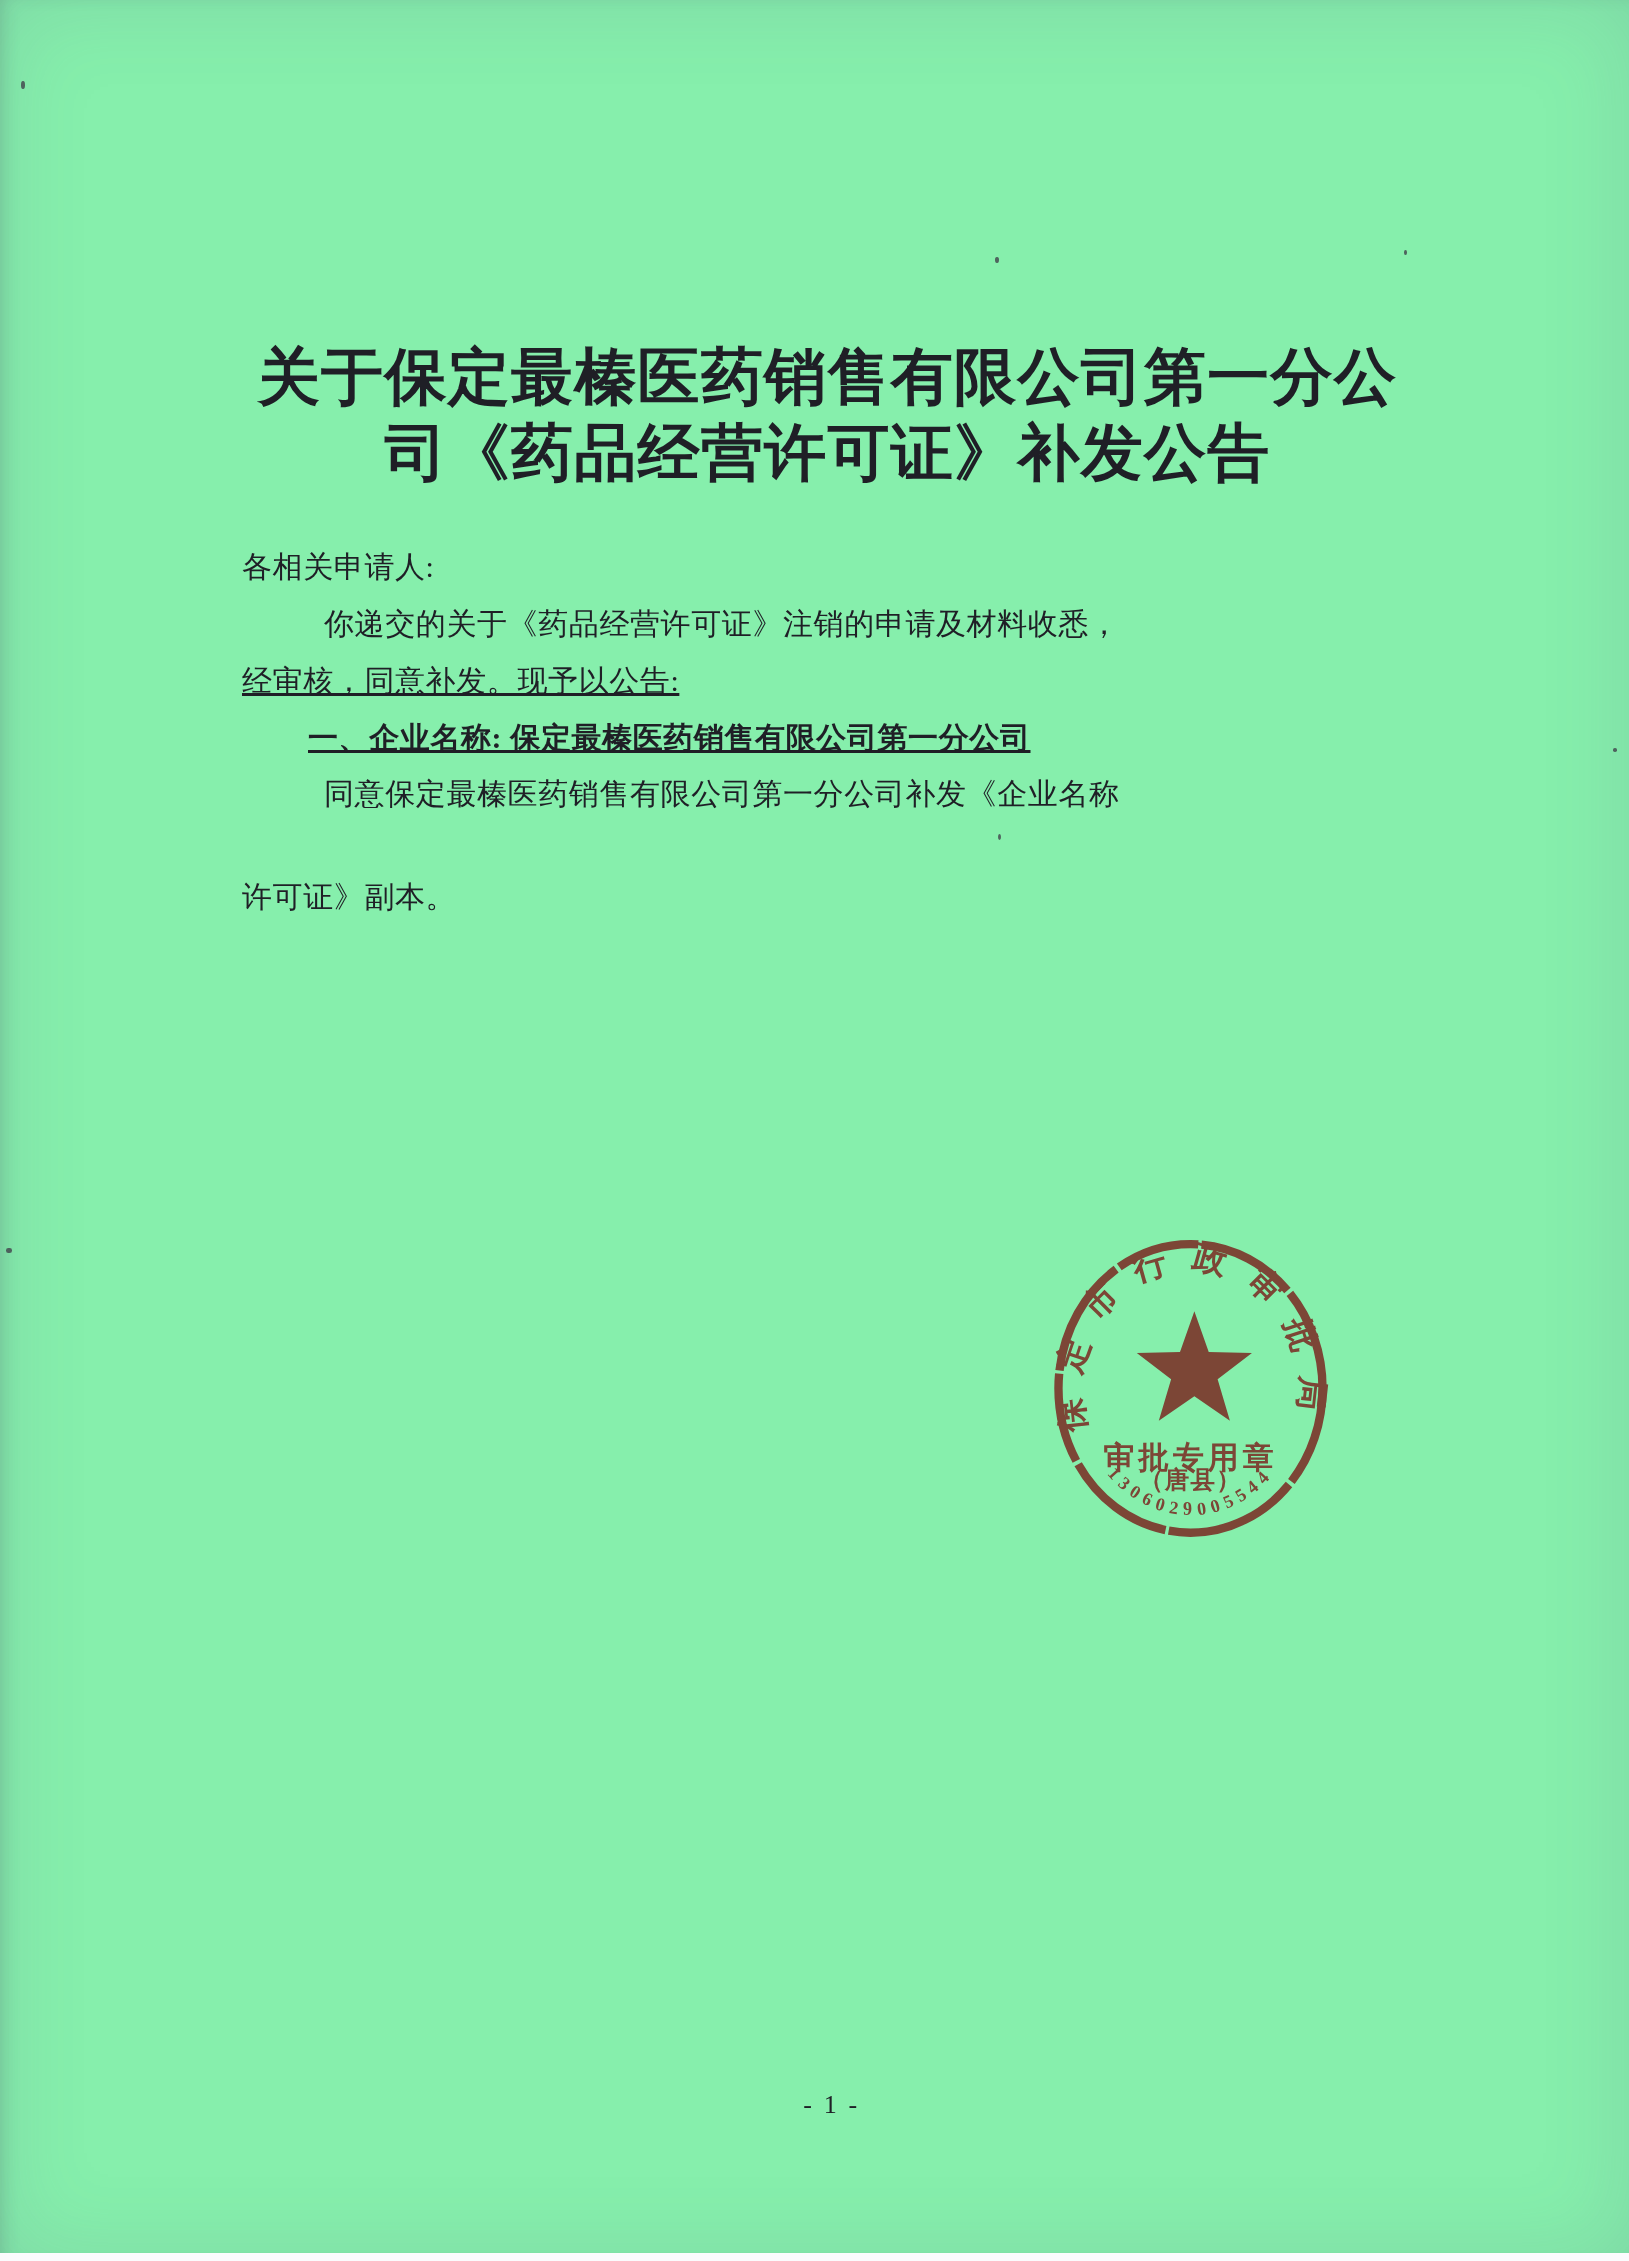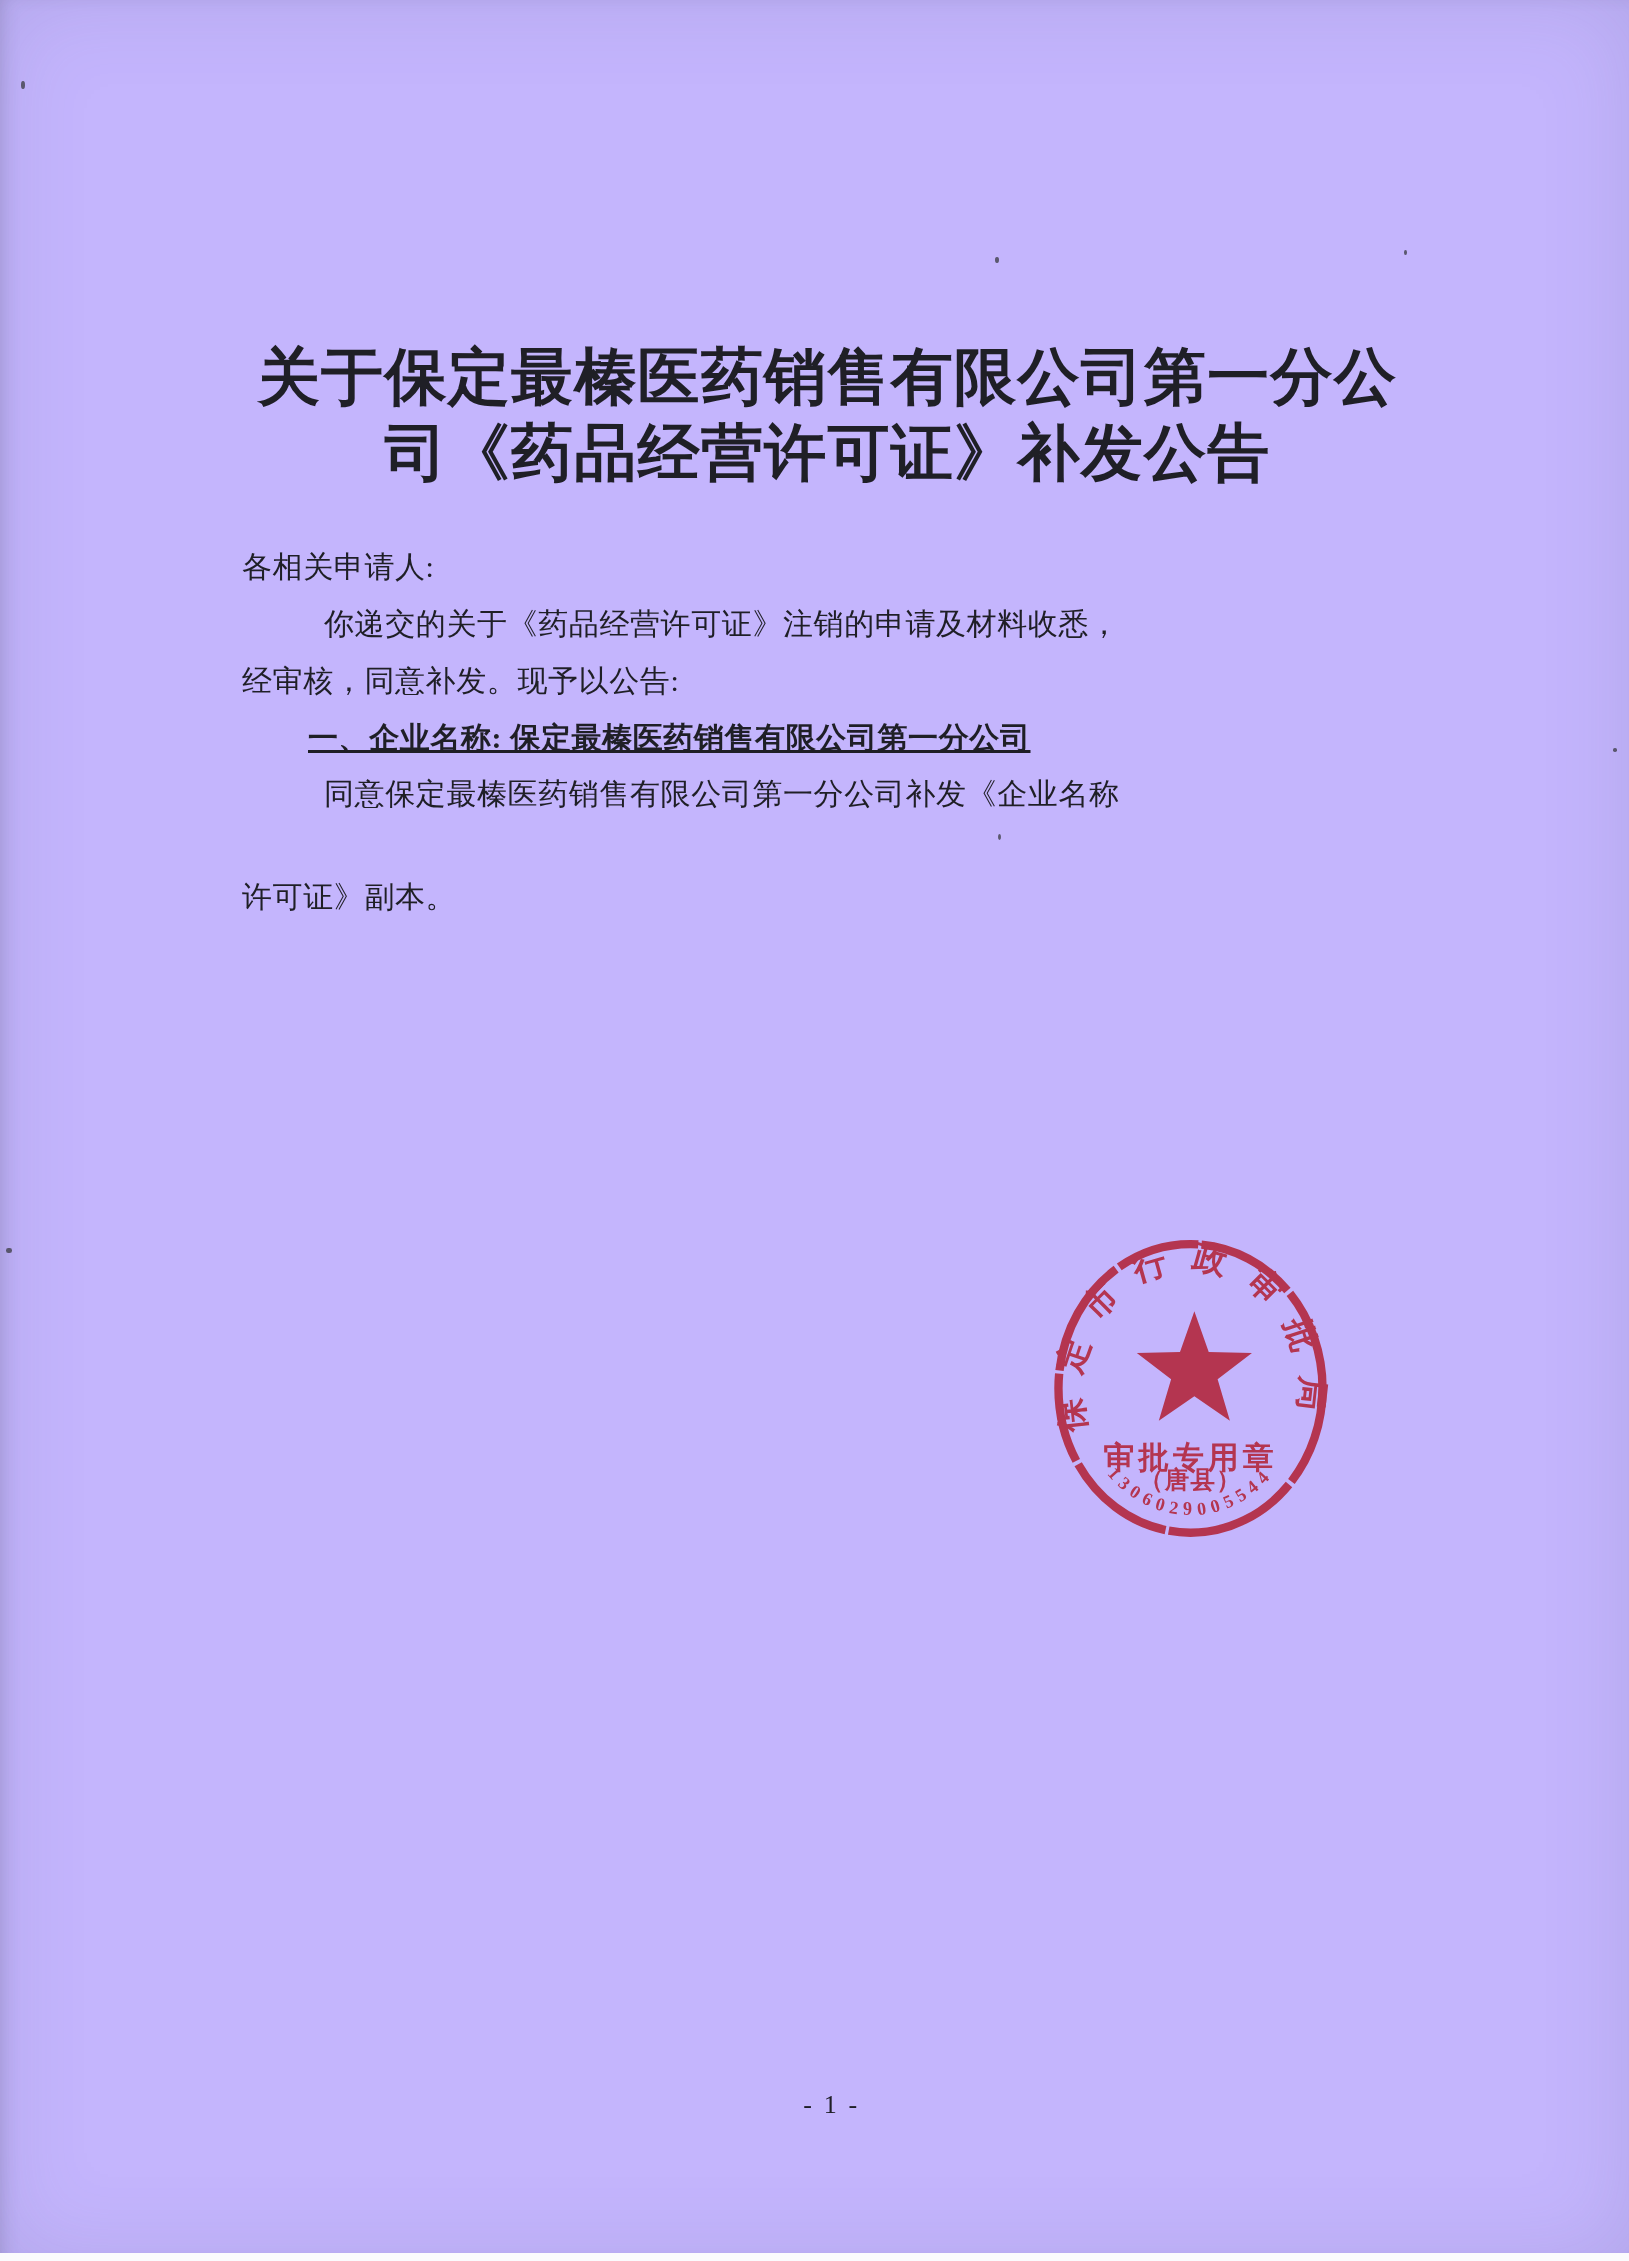--- a/index.html
+++ b/index.html
@@ -1,20 +1,20 @@
 <!DOCTYPE html>
 <html style="font-size:10.3px"><head>
 <meta charset="utf-8">
 <style>
   html, body { margin: 0; padding: 0; background: #d8d8d8; }
   .page {
     position: relative;
     width: 1630px;
     height: 2261px;
-    background: #c4b5fd;
+    background: #86efac;
     font-family: "Liberation Serif", serif;
     color: #1f1f26;
     overflow: hidden;
     box-shadow: inset 0 0 90px rgba(80, 86, 130, 0.16),
                 inset 9px 0 19.3px -9px rgba(60, 60, 80, 0.25);
   }
   .bottom-edge {
     position: absolute; left: 0; bottom: 0; width: 100%; height: 7.7px;
     background: #fbfbfd;
   }
@@ -32,21 +32,21 @@
   }
   .body-line {
     position: absolute;
     font-size: 30px;
     line-height: 44px;
     letter-spacing: 0.6px;
     white-space: nowrap;
   }
   .l1 { top: 545px;  left: 242px; }
   .l2 { top: 602px;  left: 324px; text-align: center; }
-  .l3 { top: 659px; left: 242px; }
+  .l3 { top: 659px; left: 242px; text-decoration: underline; }
   .l4 { top: 716px; left: 308px; font-weight: bold; text-decoration: underline; }
   .l5 { top: 772px; left: 324px; }
   .l6 { top: 875px; left: 242px; }
   .date-line {
     position: absolute;
     top: 1403px;
     left: 979px;
     font-size: 40px;
     line-height: 46px;
     letter-spacing: 1.3px;

